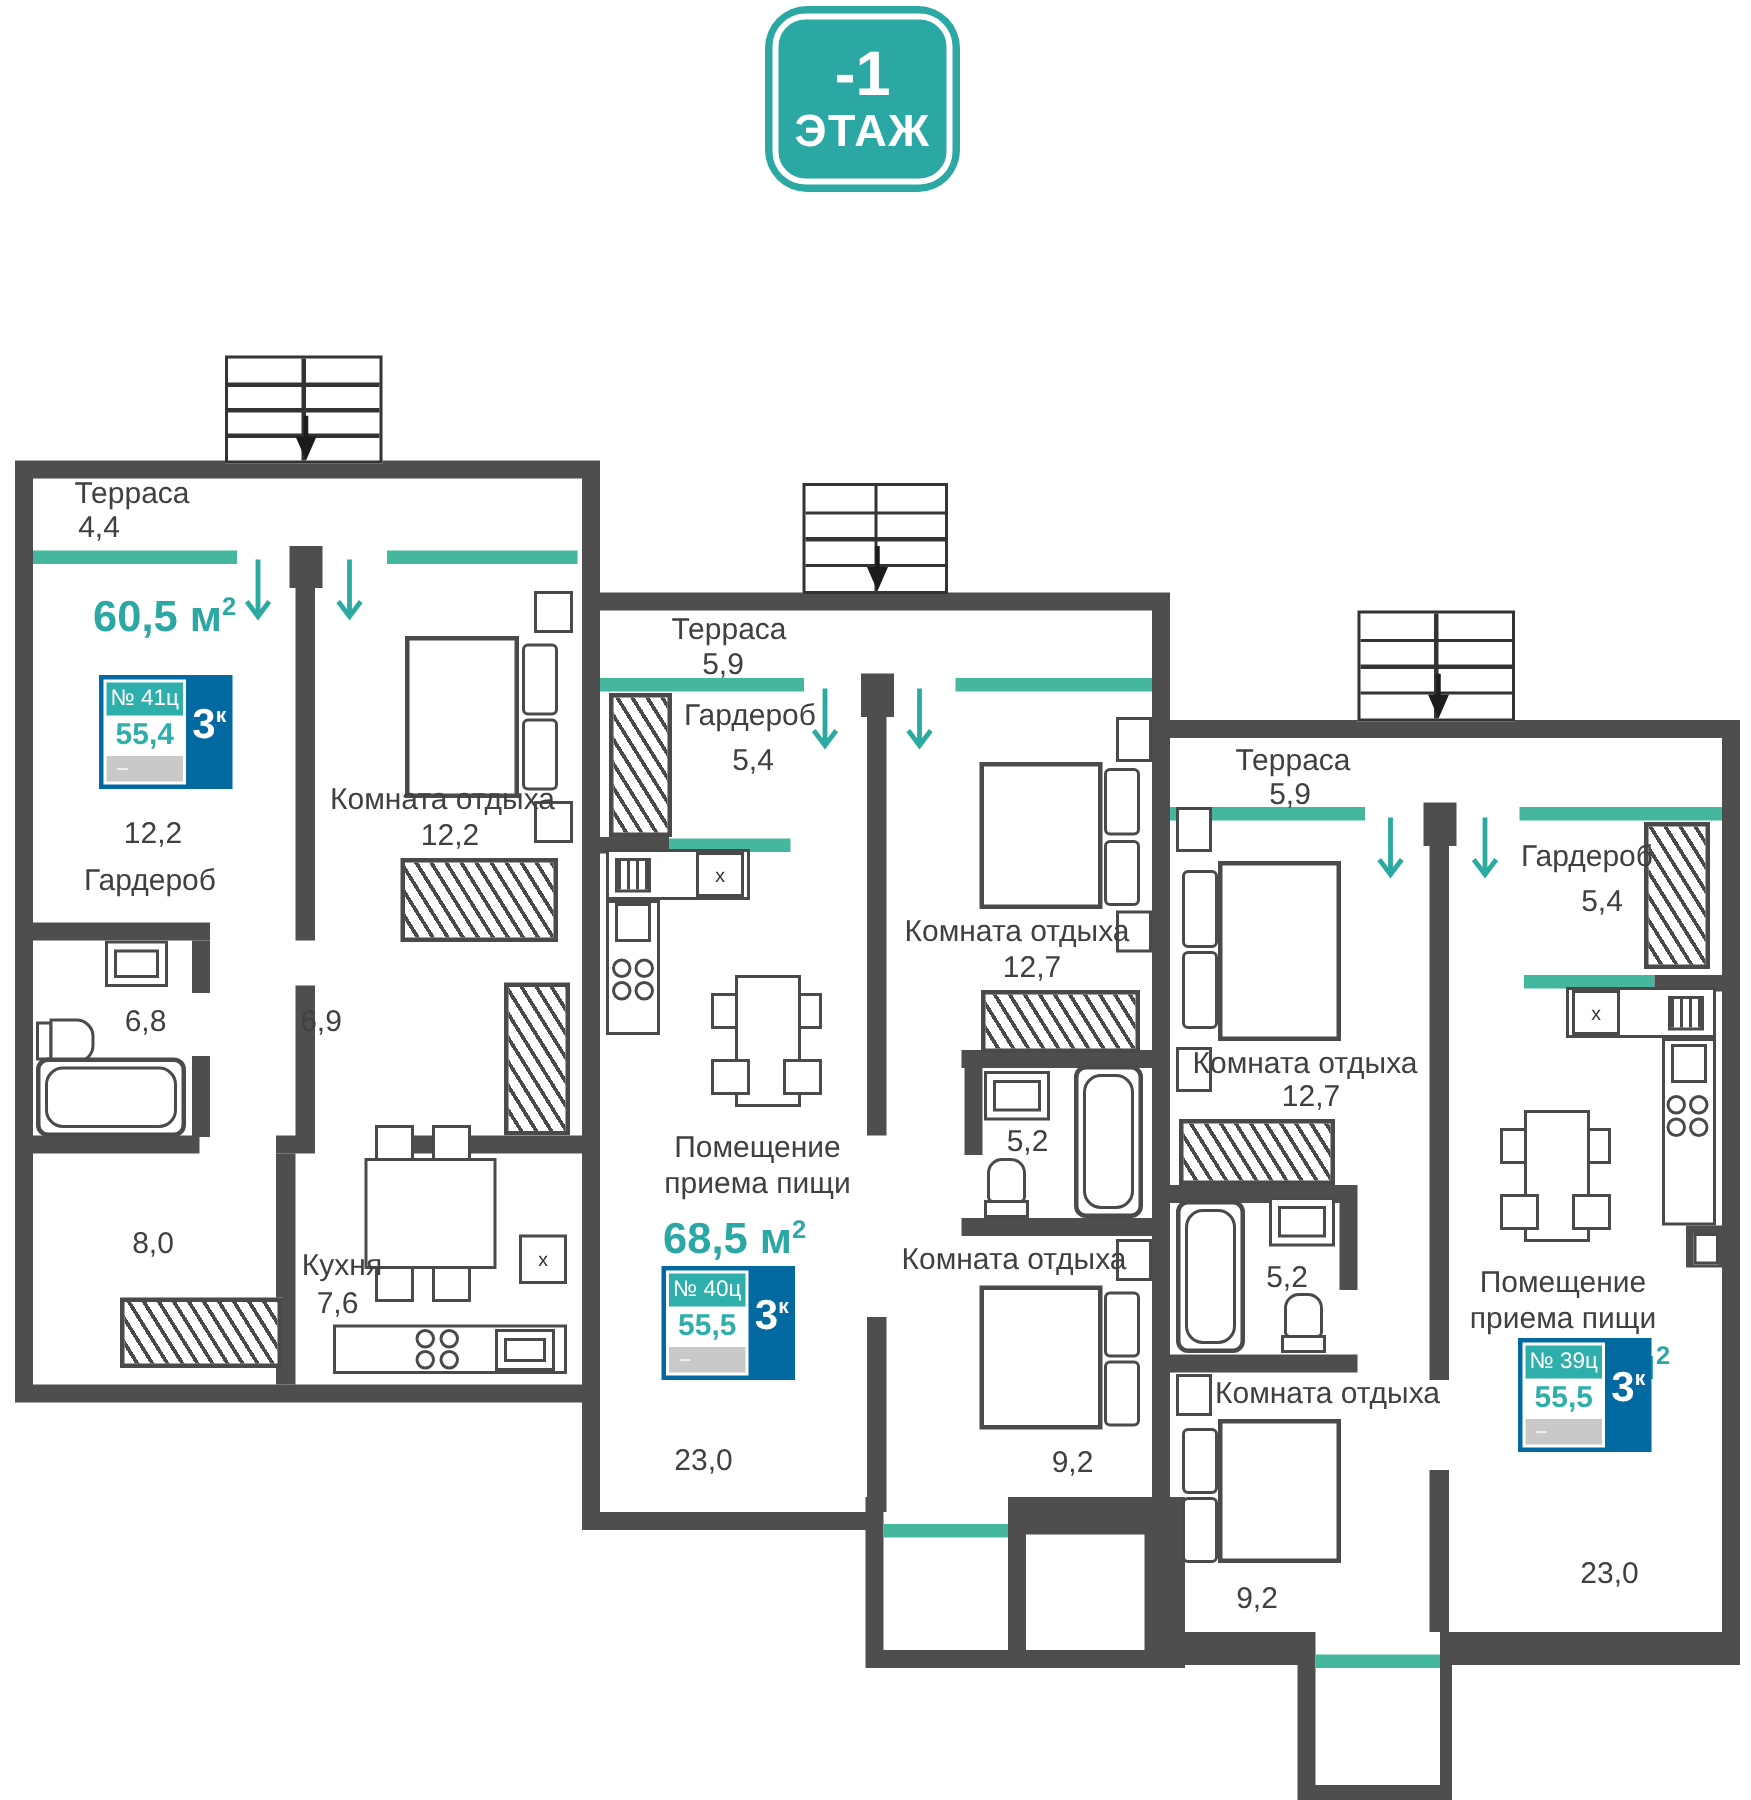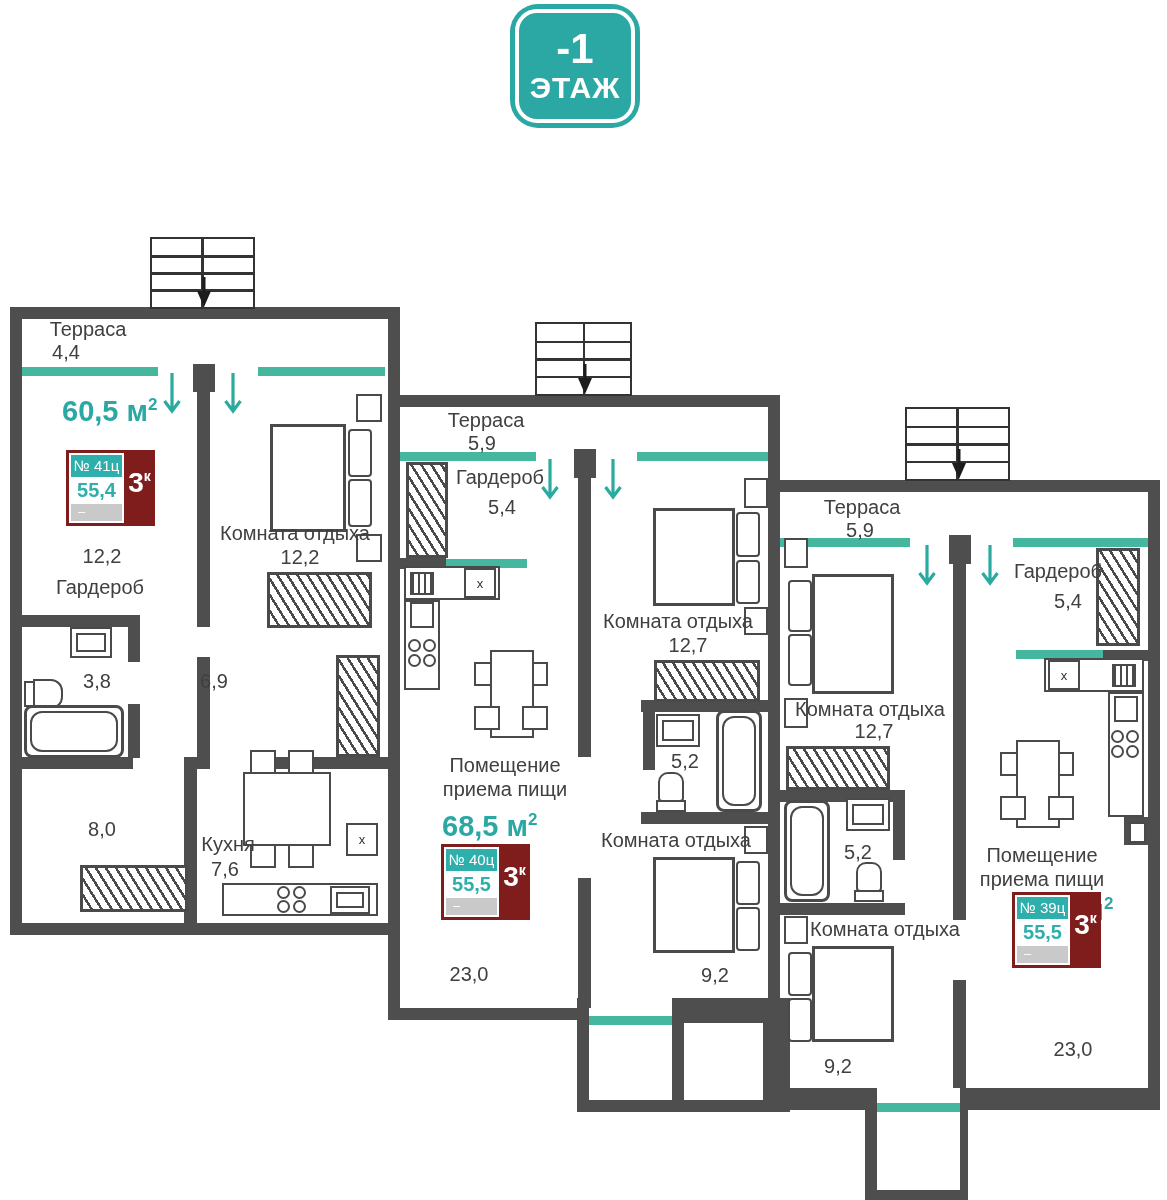--- a/index.html
+++ b/index.html
@@ -12,21 +12,21 @@
   .thin{border-width:2.5px;}
   .hatch{background-image:repeating-linear-gradient(58deg,transparent 0 6px,#4A4A4A 6px 8.5px);}
   .vhatch{background-image:repeating-linear-gradient(90deg,#4A4A4A 0 2px,transparent 2px 6px);}
   .inner{position:absolute;border:2px solid #4A4A4A;box-sizing:border-box;background:#fff;}
   .burn{position:absolute;width:13px;height:13px;border:2.5px solid #4A4A4A;border-radius:50%;box-sizing:border-box;background:#fff;}
   .stairs{position:absolute;background:#fff;border:2.5px solid #333;box-sizing:border-box;}
   .sl{position:absolute;background:#333;}
   .arrow{position:absolute;}
   .big-area{position:absolute;color:#2BA7A4;font-size:29px;font-weight:bold;white-space:nowrap;}
   .big-area sup{font-size:17px;}
-  .card{position:absolute;width:89px;height:76px;background:#7f1d1d;padding:3px;display:flex;gap:3px;box-sizing:border-box;cursor:pointer;}
+  .card{position:absolute;width:89px;height:76px;background:#0369a1;padding:3px;display:flex;gap:3px;box-sizing:border-box;cursor:pointer;}
   .card-l{width:55px;background:#fff;display:flex;flex-direction:column;gap:2px;padding:2px;box-sizing:border-box;}
   .card-num{background:#2EAFAB;color:#fff;font-size:15px;text-align:center;line-height:22px;height:22px;}
   .card-area{color:#2EAFAB;font-size:20px;font-weight:bold;text-align:center;flex:1;display:flex;align-items:center;justify-content:center;}
   .card-gray{background:#C9C9C9;color:#fff;font-size:13px;height:17px;line-height:15px;padding-left:7px;text-align:left;}
   .card-r{flex:1;color:#fff;display:flex;align-items:flex-start;justify-content:center;font-size:28px;font-weight:bold;padding-top:14px;}
   .card-r sup{font-size:14px;line-height:1;margin-top:2px;}
   .badge{position:absolute;left:510px;top:4px;width:130px;height:124px;background:#2BA7A4;border-radius:28px;display:flex;flex-direction:column;align-items:center;justify-content:center;color:#fff;}
   .badge-inner{position:absolute;inset:5px;border:4px solid #fff;border-radius:22px;}
   .badge-num{font-size:42px;font-weight:bold;line-height:1.05;}
   .badge-word{font-size:30px;font-weight:bold;letter-spacing:1px;}
@@ -157,21 +157,21 @@
     </div>
     <div class="card-r">
         <span>3</span>
         <sup>к</sup>
       </div>
   </div>
   <div class="lab" style="left:102px;top:545px">12,2</div>
   <div class="lab" style="left:100px;top:576px">Гардероб</div>
   <div class="lab" style="left:295px;top:522px">Комната отдыха</div>
   <div class="lab" style="left:300px;top:546px">12,2</div>
-  <div class="lab" style="left:97px;top:670px">3,8</div>
+  <div class="lab" style="left:97px;top:670px">6,8</div>
   <div class="lab" style="left:214px;top:670px">6,9</div>
   <div class="lab" style="left:102px;top:818px">8,0</div>
   <div class="lab" style="left:228px;top:833px">Кухня</div>
   <div class="lab" style="left:225px;top:858px">7,6</div>
 
   <div class="win" style="left:400px;top:452px;width:136px;height:9px"></div>
   <div class="win" style="left:637px;top:452px;width:131px;height:9px"></div>
   <div class="w" style="left:574px;top:449px;width:22px;height:29px"></div>
   <div class="w" style="left:578px;top:452px;width:13px;height:305px"></div>
   <div class="w" style="left:578px;top:878px;width:13px;height:130px"></div>

